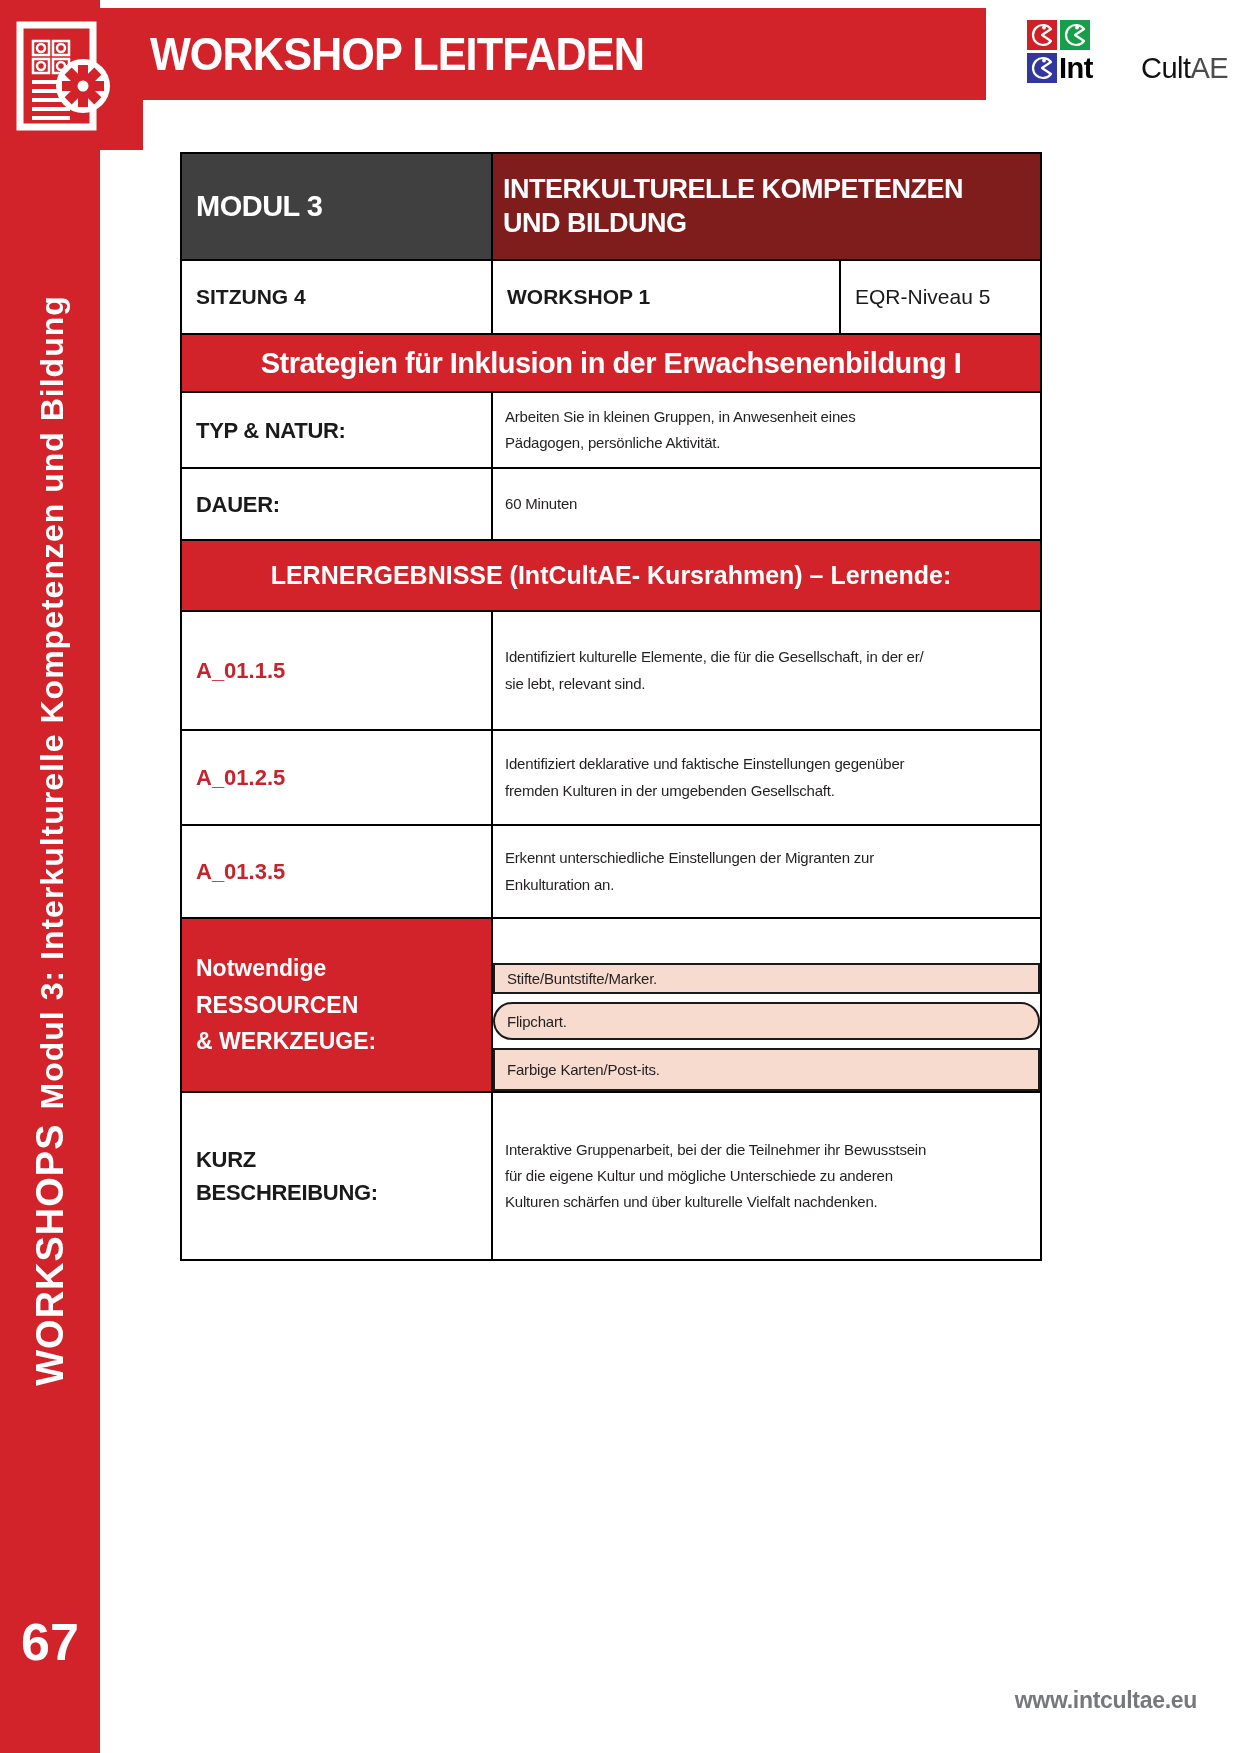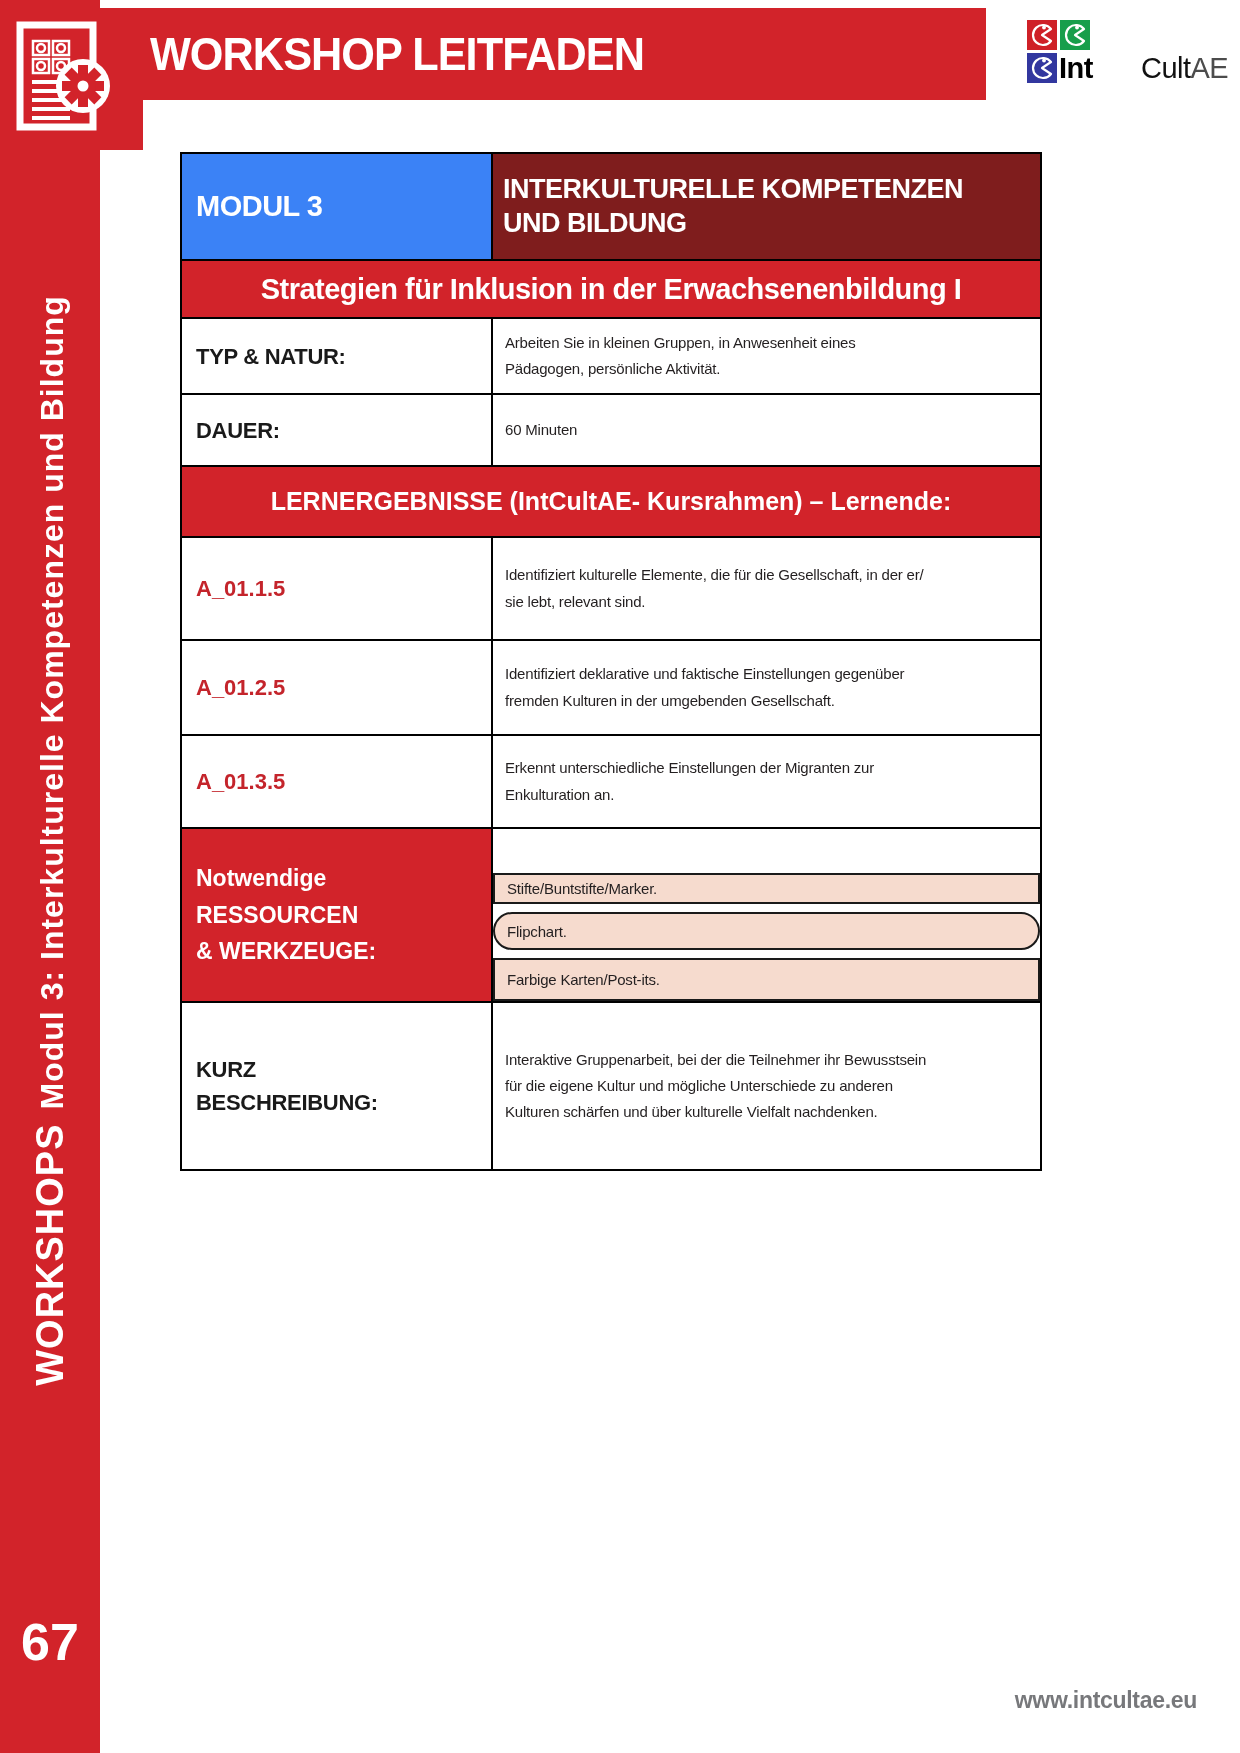--- a/index.html
+++ b/index.html
@@ -38,23 +38,23 @@
   
   .tbl { position:absolute; left:180px; top:152px; width:862px;
     border:2px solid #000; background:#000; display:flex; flex-direction:column; row-gap:2px; }
   .row { display:flex; column-gap:2px; }
   .cell { background:#fff; display:flex; align-items:center; }
   .c1 { width:309px; flex:none; }
   .c2 { width:547px; flex:none; }
   .full { width:100%; }
   .h-mod  { height:105px; } .h-sess { height:72px; }  .h-ban1 { height:56px; }
   .h-typ  { height:74px; }  .h-dau  { height:70px; }  .h-ban2 { height:69px; }
-  .h-a1   { height:101px;border-radius:6px; } .h-a2   { height:93px; }  .h-a3   { height:91px; }
+  .h-a1   { height:117px;border-radius:6px; } .h-a2   { height:93px; }  .h-a3   { height:91px; }
   .h-res  { height:172px; } .h-kurz { height:166px; }
-  .black-cell { background:#3b82f6; color:#fff; font-weight:bold; font-size:29px;
+  .black-cell { background:#404040; color:#fff; font-weight:bold; font-size:29px;
     padding-left:14px; letter-spacing:-0.5px; }
   .redhead-cell { background:#7f1d1d; color:#fff; font-weight:bold; font-size:27px;
     padding-left:10px; white-space:pre-line; line-height:1.25; letter-spacing:-0.5px; }
   .banner { background:#d2232a; color:#fff; font-weight:bold; justify-content:center;
     text-align:center; }
   .banner.b1 { font-size:29px; letter-spacing:-0.5px; }
   .banner.b2 { font-size:25px; }
   .label-cell { font-weight:bold; font-size:22px; padding-left:14px; white-space:pre-line;
     line-height:1.5; letter-spacing:-0.3px; }
   .code-cell { font-weight:bold; font-size:22px; padding-left:14px; color:#c4242b; }
@@ -149,20 +149,25 @@
   </div>
 
   <div class="tbl">
 
     <div class="row h-mod">
       <div class="cell c1 black-cell">MODUL 3</div>
       <div class="cell c2 redhead-cell">INTERKULTURELLE KOMPETENZEN
 UND BILDUNG</div>
     </div>
 
+    <div class="row h-sess">
+      <div class="cell c1 row2-cell bold">SITZUNG 4</div>
+      <div class="cell w346 row2-cell bold">WORKSHOP 1</div>
+      <div class="cell w199 row2-cell">EQR-Niveau 5</div>
+    </div>
 
     <div class="row h-ban1">
       <div class="cell full banner b1">Strategien für Inklusion in der Erwachsenenbildung I</div>
     </div>
 
     <div class="row h-typ">
       <div class="cell c1 label-cell">TYP &amp; NATUR:</div>
       <div class="cell c2 body-cell">Arbeiten Sie in kleinen Gruppen, in Anwesenheit eines
 Pädagogen, persönliche Aktivität.</div>
     </div>

